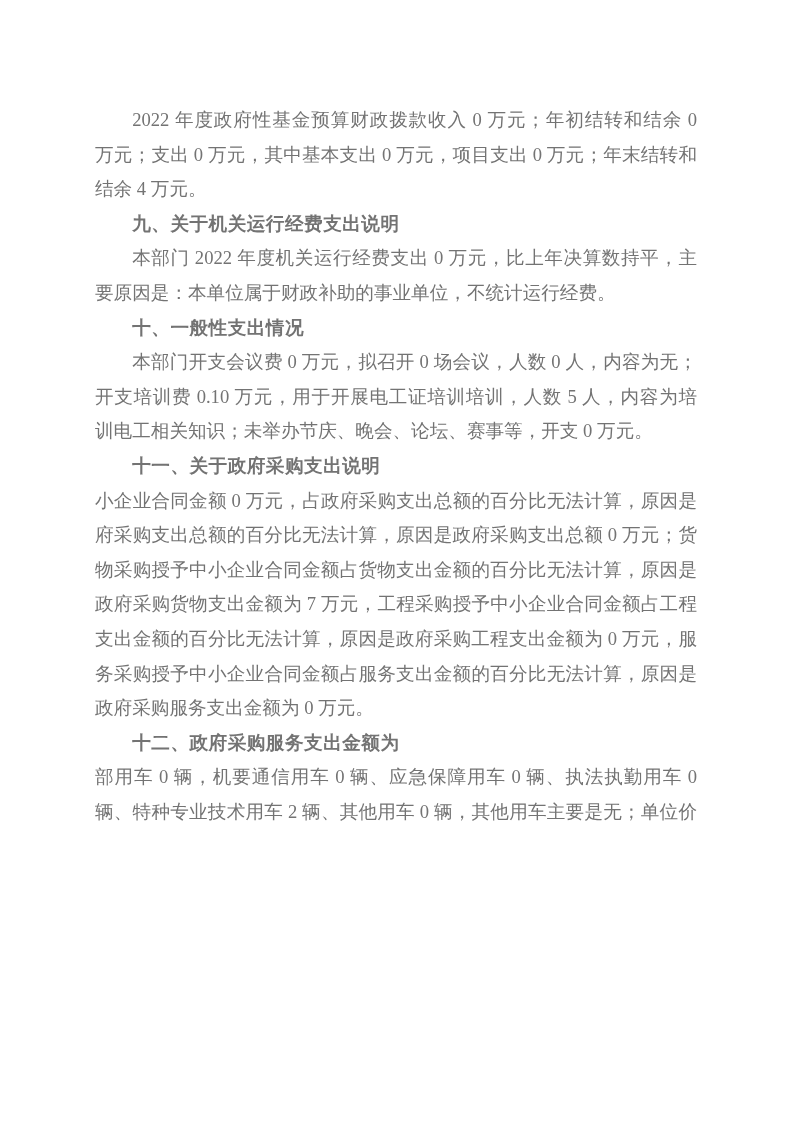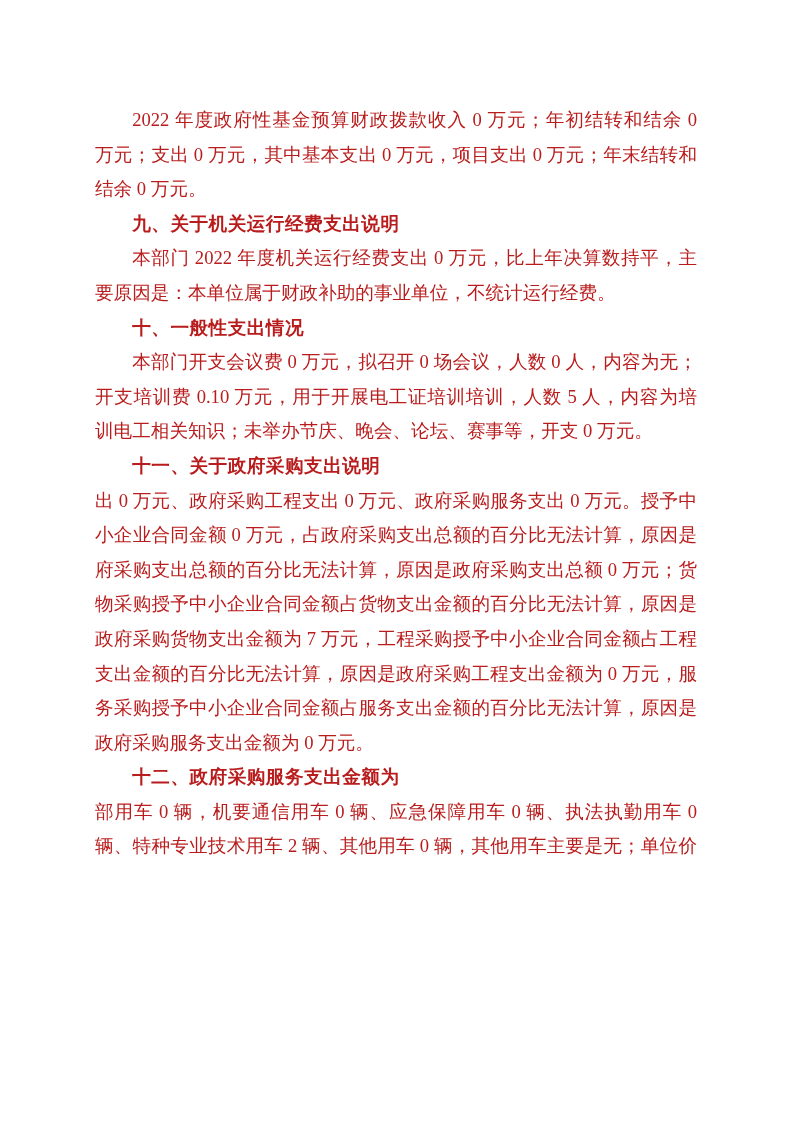--- a/index.html
+++ b/index.html
@@ -16,21 +16,21 @@
     overflow: hidden;
   }
   .content {
     position: absolute;
     left: 95px;
     top: 103px;
     width: 602px;
     font-family: "Liberation Serif", "DejaVu Serif", serif;
     font-size: 18.6px;
     line-height: 34.6px;
-    color: #b91c1c;
+    color: #737373;
   }
   .para {
     margin: 0;
     padding: 0;
   }
   .ln {
     display: block;
     text-align: justify;
     text-align-last: justify;
     text-justify: inter-character;
@@ -55,42 +55,41 @@
 </style>
 </head>
 <body>
 
 <div class="page">
   <div class="content">
 
     <div class="para">
       <div class="ln ind">2022 年度政府性基金预算财政拨款收入 0 万元；年初结转和结余 0</div>
       <div class="ln">万元；支出 0 万元，其中基本支出 0 万元，项目支出 0 万元；年末结转和</div>
-      <div class="ln end">结余 0 万元。</div>
+      <div class="ln end">结余 4 万元。</div>
     </div>
 
     <div class="hd">九、关于机关运行经费支出说明</div>
 
     <div class="para">
       <div class="ln ind">本部门 2022 年度机关运行经费支出 0 万元，比上年决算数持平，主</div>
       <div class="ln end">要原因是：本单位属于财政补助的事业单位，不统计运行经费。</div>
     </div>
 
     <div class="hd">十、一般性支出情况</div>
 
     <div class="para">
       <div class="ln ind">本部门开支会议费 0 万元，拟召开 0 场会议，人数 0 人，内容为无；</div>
       <div class="ln">开支培训费 0.10 万元，用于开展电工证培训培训，人数 5 人，内容为培</div>
       <div class="ln end">训电工相关知识；未举办节庆、晚会、论坛、赛事等，开支 0 万元。</div>
     </div>
 
     <div class="hd">十一、关于政府采购支出说明</div>
 
     <div class="para">
-      <div class="ln">出 0 万元、政府采购工程支出 0 万元、政府采购服务支出 0 万元。授予中</div>
       <div class="ln">小企业合同金额 0 万元，占政府采购支出总额的百分比无法计算，原因是</div>
       <div class="ln">府采购支出总额的百分比无法计算，原因是政府采购支出总额 0 万元；货</div>
       <div class="ln">物采购授予中小企业合同金额占货物支出金额的百分比无法计算，原因是</div>
       <div class="ln">政府采购货物支出金额为 7 万元，工程采购授予中小企业合同金额占工程</div>
       <div class="ln">支出金额的百分比无法计算，原因是政府采购工程支出金额为 0 万元，服</div>
       <div class="ln">务采购授予中小企业合同金额占服务支出金额的百分比无法计算，原因是</div>
       <div class="ln end">政府采购服务支出金额为 0 万元。</div>
     </div>
 
     <div class="hd">十二、政府采购服务支出金额为</div>

